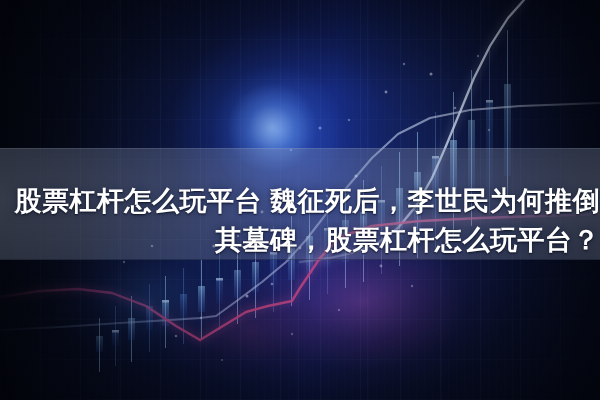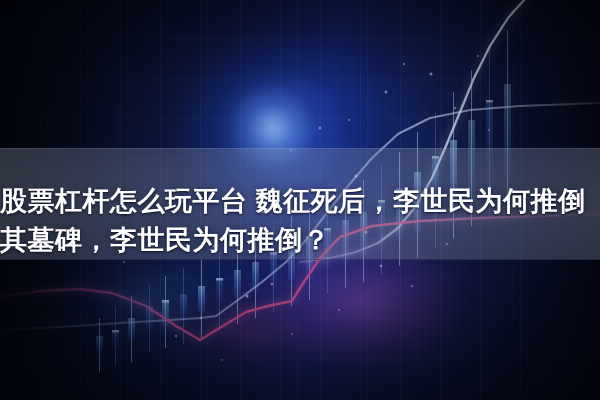--- a/index.html
+++ b/index.html
@@ -139,21 +139,21 @@
     background:rgba(180,195,225,.16);
   }
   #band-botline{
     position:absolute;left:0;right:0;top:259px;height:1px;
     background:rgba(10,16,36,.35);
   }
 
   #title-wrap{
     position:absolute;left:0;right:0;top:150px;height:141px;
     display:flex;flex-direction:column;
-    align-items:flex-start;justify-content:center;
+    align-items:flex-end;justify-content:center;
     gap:4px;
   }
   .title-line{
     color:#ffffff;
     font-size:27px;
     font-weight:700;
     line-height:1.28;
     letter-spacing:.5px;
     white-space:nowrap;
     text-shadow:
@@ -321,16 +321,16 @@
   <div class="layer" id="left-dark"></div>
   <div class="layer" id="right-dark"></div>
   <div class="layer" id="vignette"></div>
 
   <div id="text-band"></div>
   <div id="band-topline"></div>
   <div id="band-botline"></div>
 
   <div id="title-wrap">
     <div class="title-line">股票杠杆怎么玩平台 魏征死后，李世民为何推倒</div>
-    <div class="title-line">其墓碑，李世民为何推倒？</div>
+    <div class="title-line">其墓碑，股票杠杆怎么玩平台？</div>
   </div>
 
 </div>
 
 </body></html>

